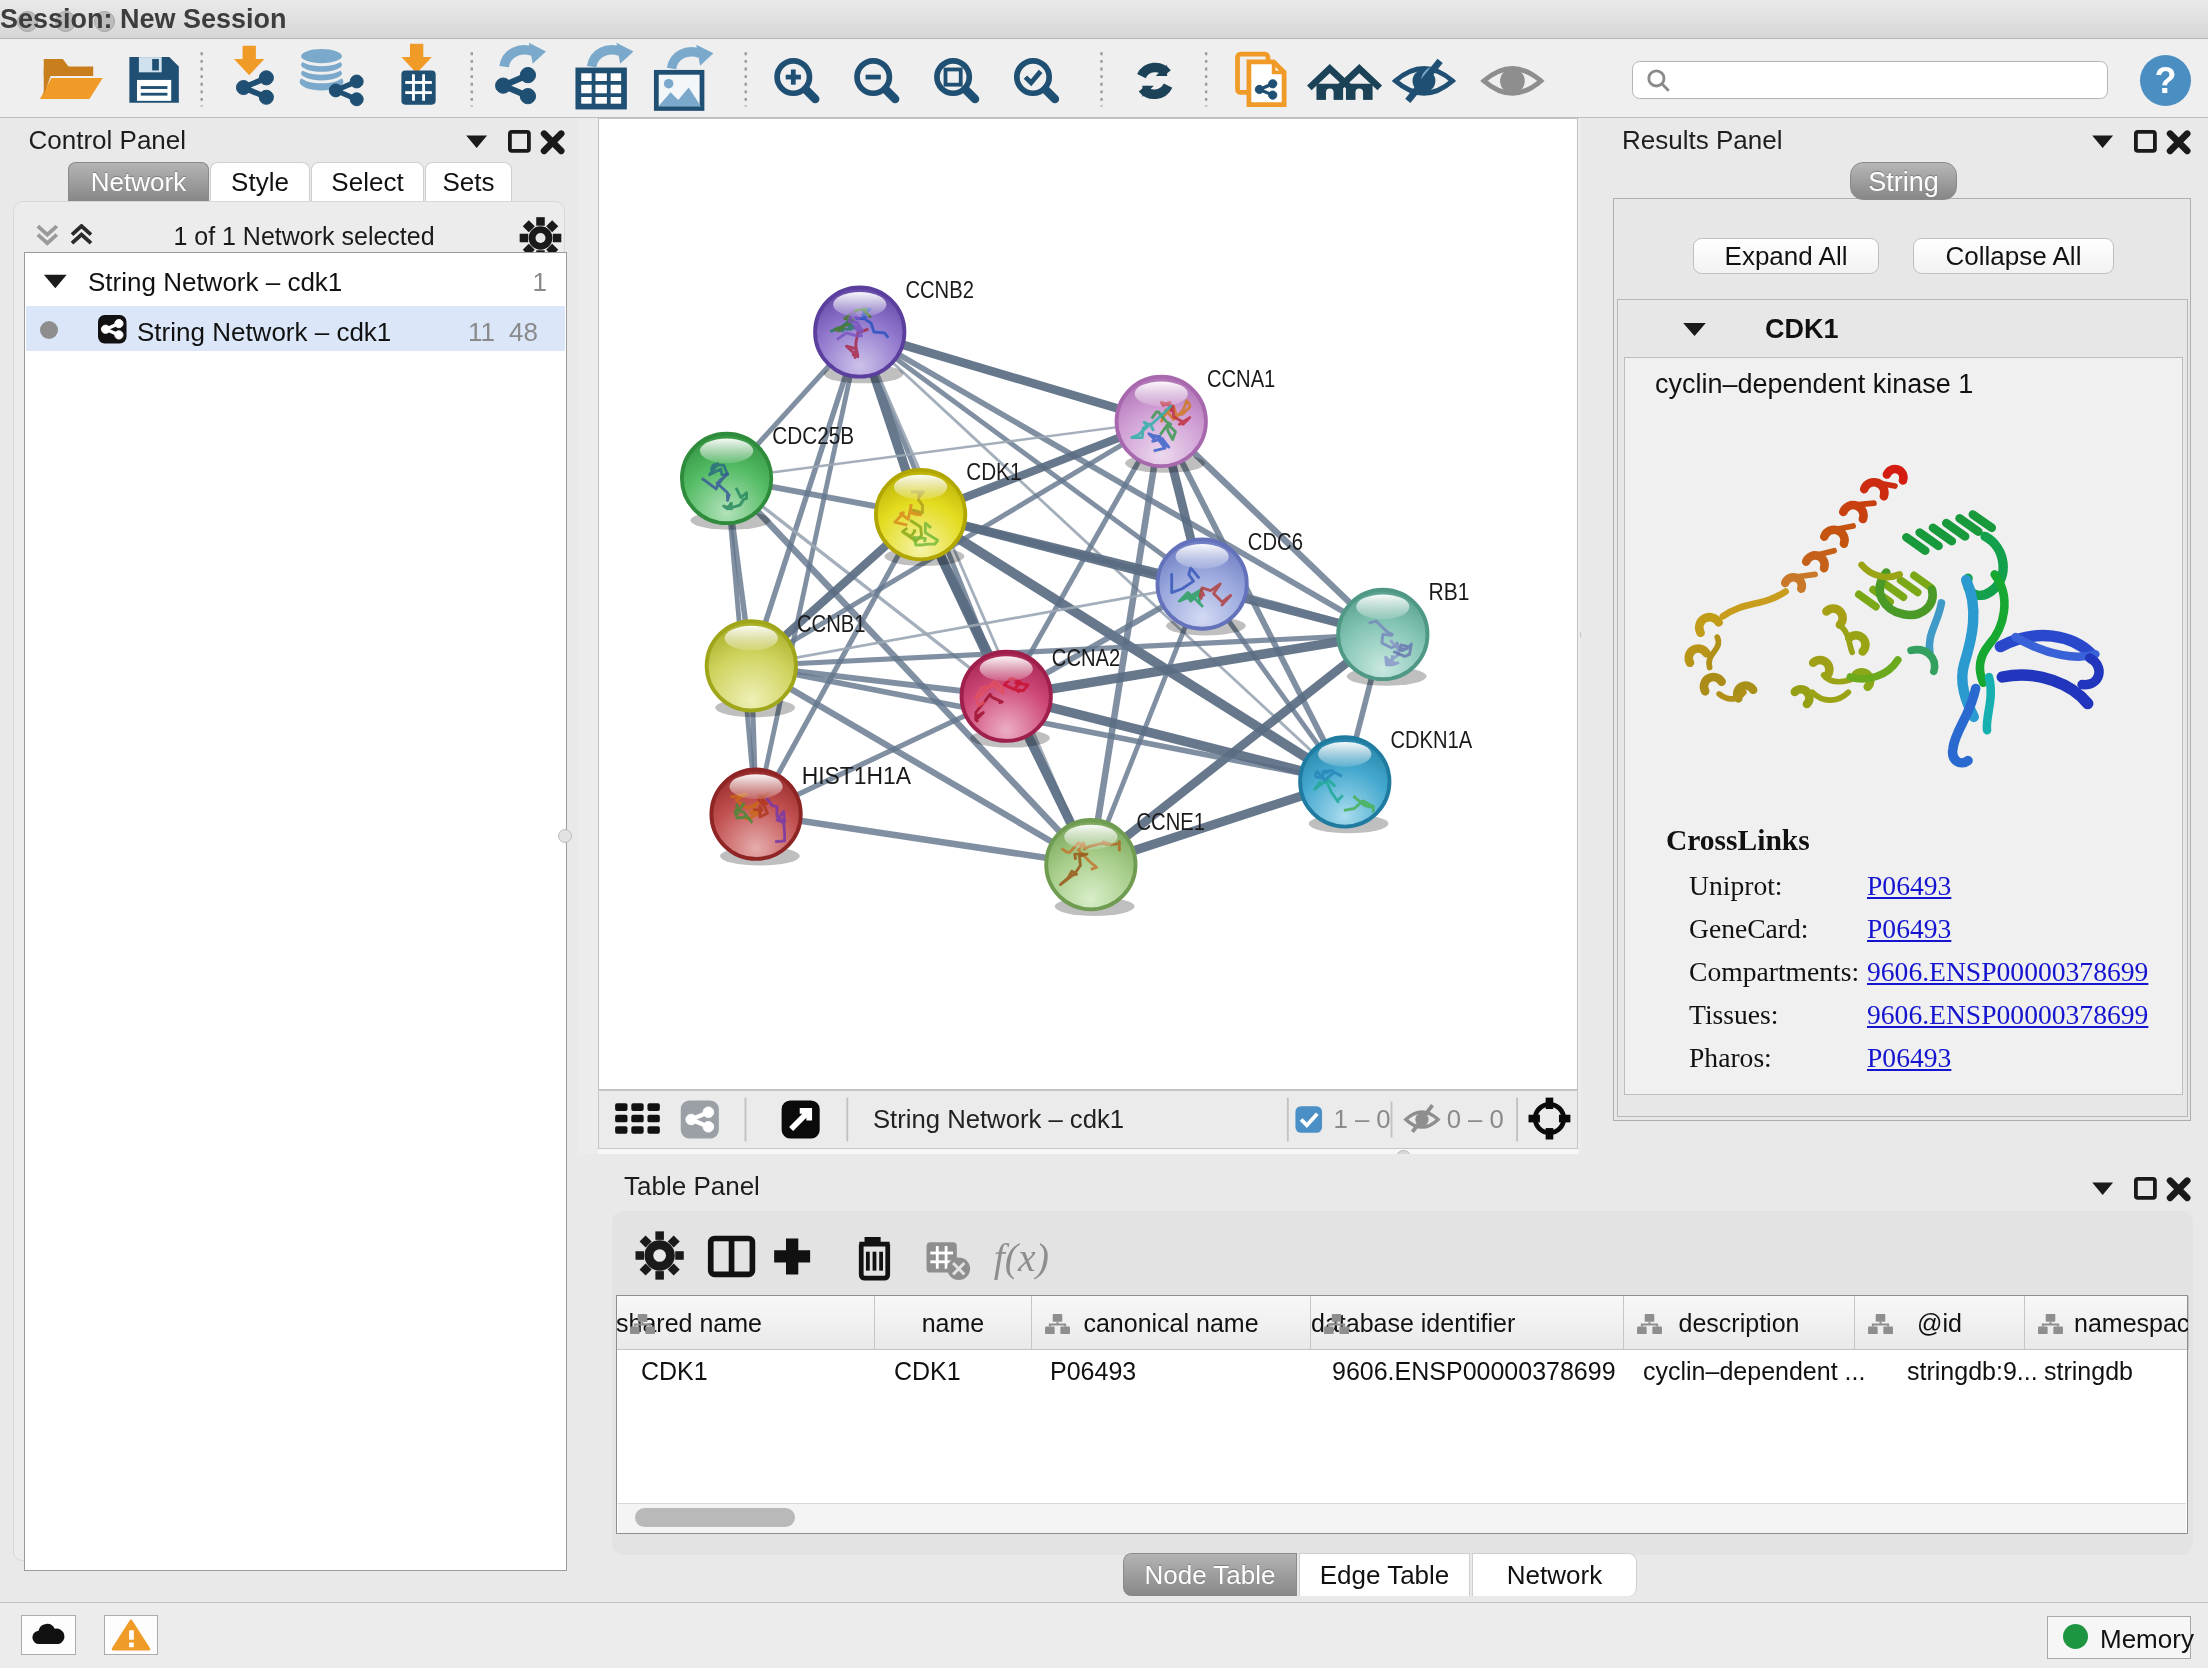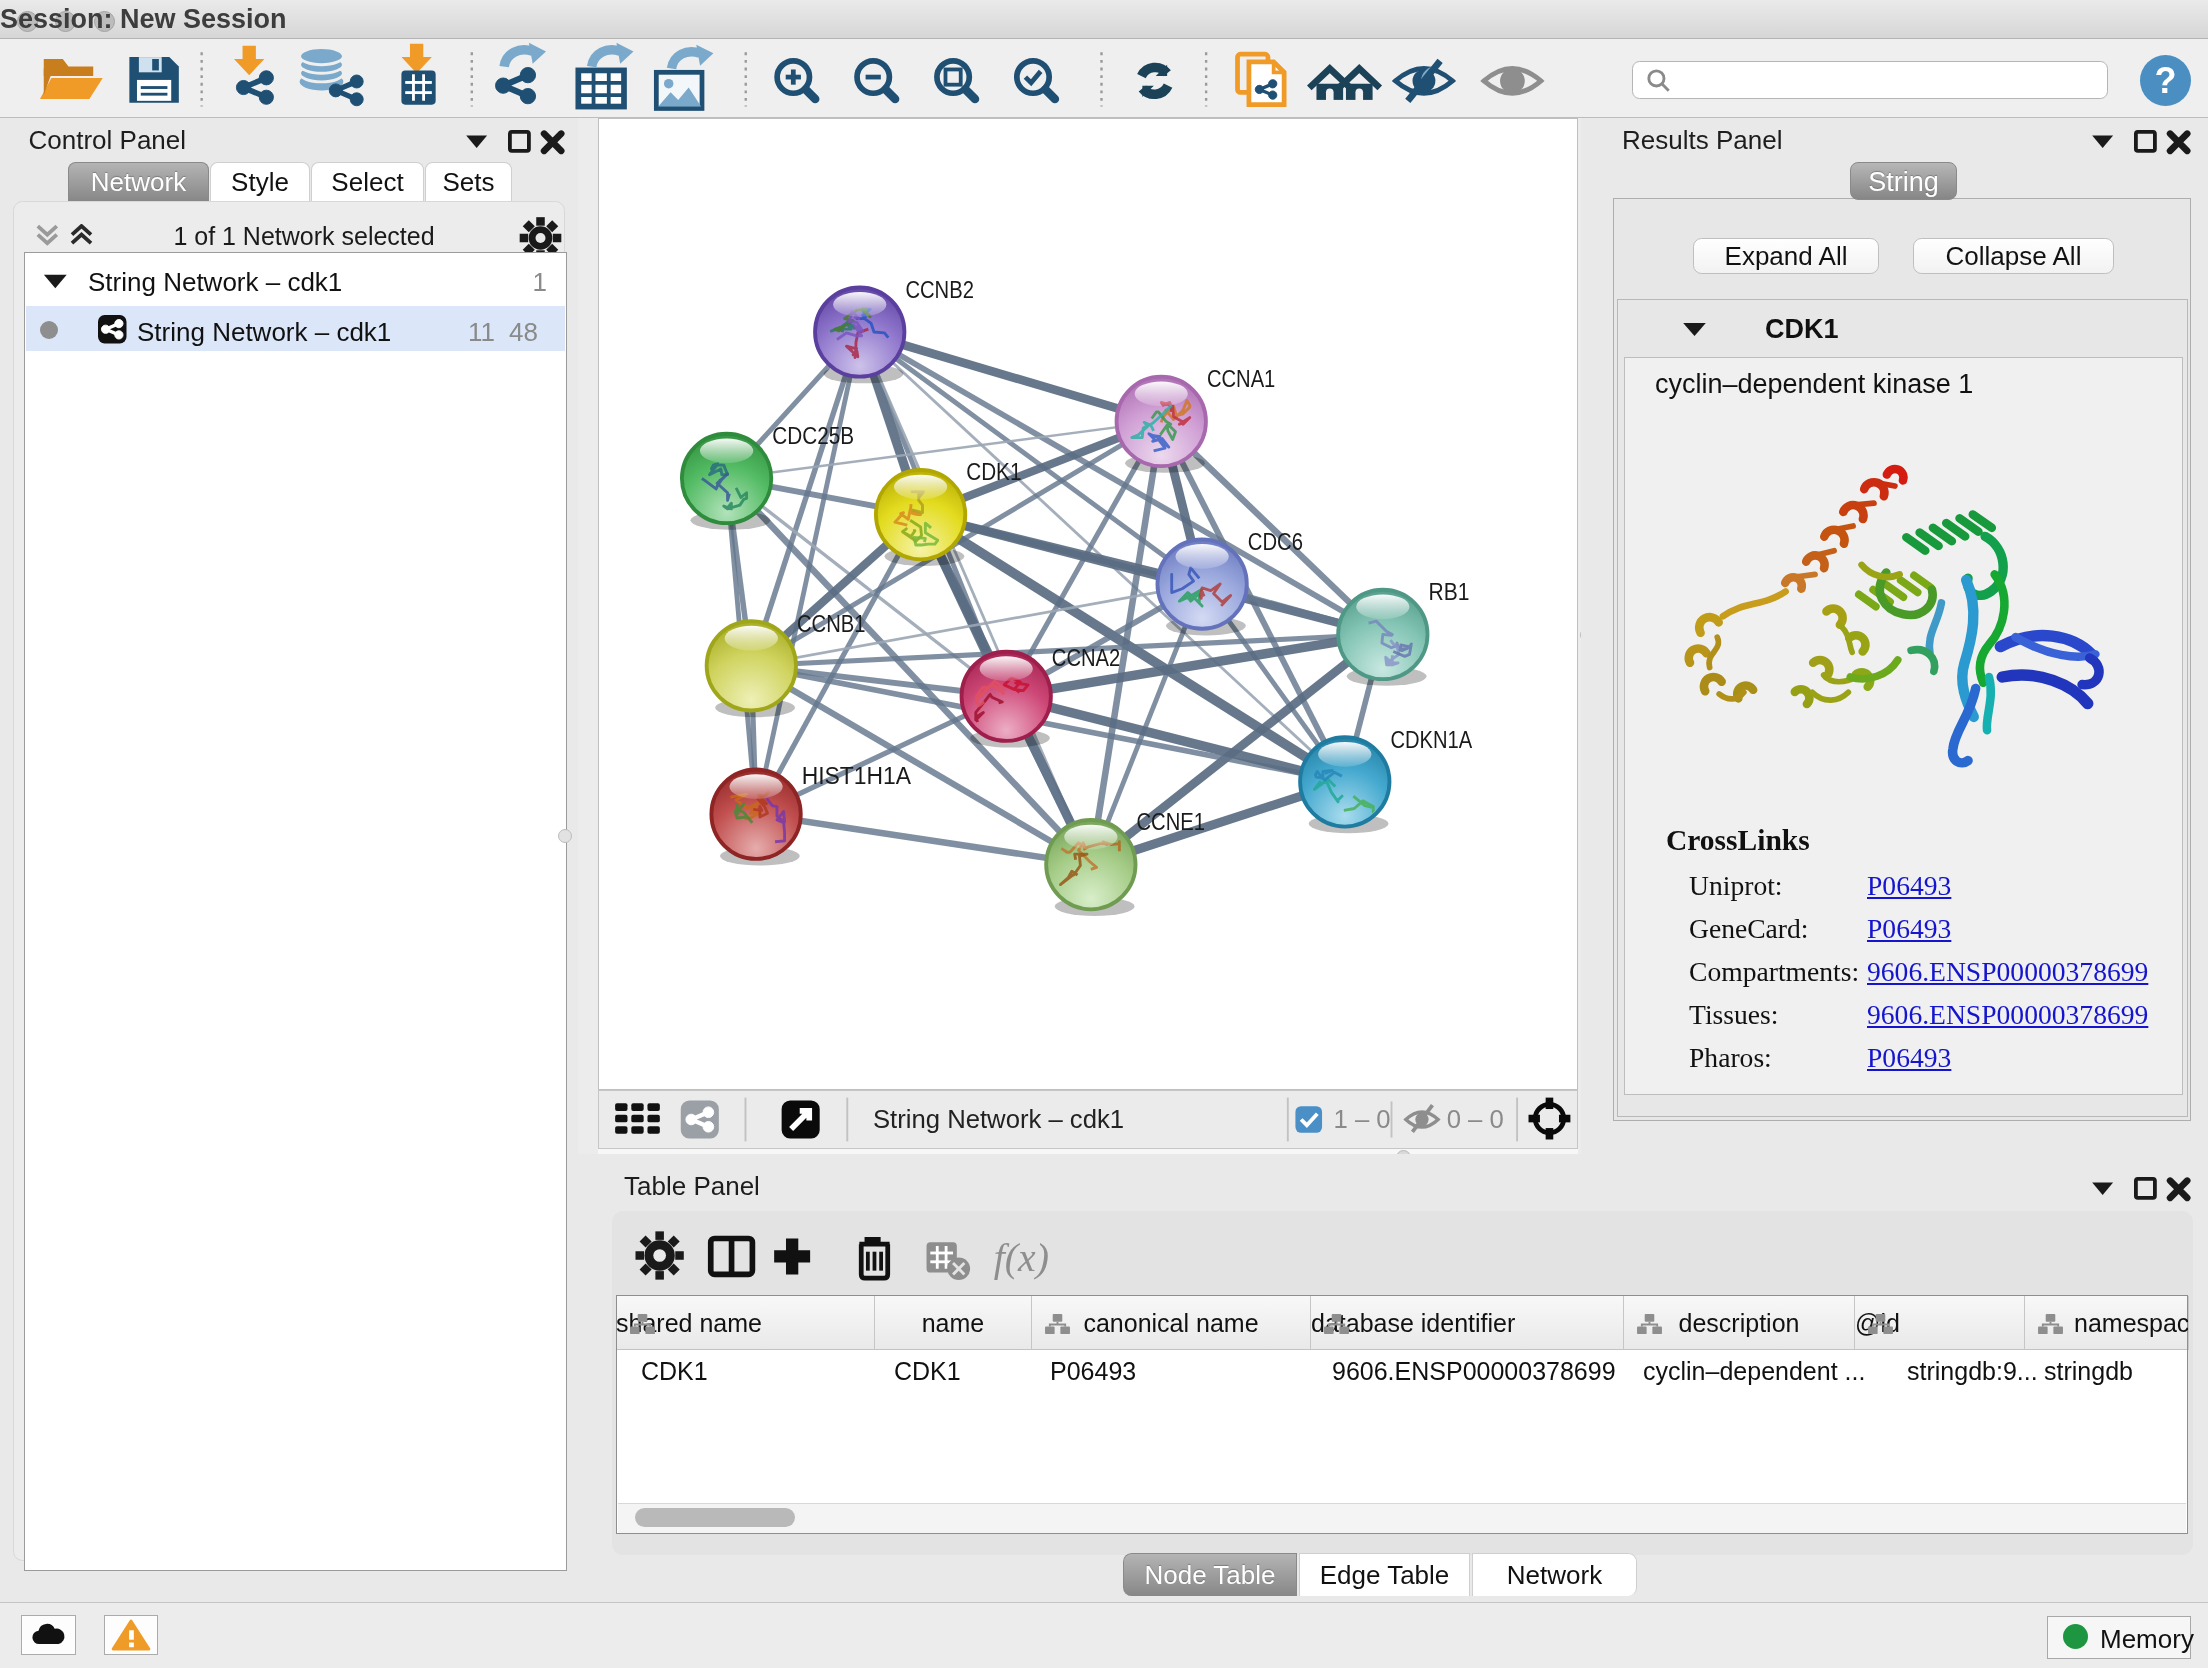--- a/index.html
+++ b/index.html
@@ -492,21 +492,21 @@
 <div class="abs" style="left:1580px;top:628px;width:14.3px;height:14.3px;border-radius:50%;background:#e2e2e2;border:1px solid #bdbdbd"></div>
 
 <div class="abs" style="left:1581px;top:118px;width:628px;height:1036px;background:#e9e9e9"></div>
 <div class="abs hdr" style="left:1622px;top:125px">Results Panel</div>
 <svg width="107" height="28.5" viewBox="0 0 112 30" style="position:absolute;left:2090px;top:128px">
 <path d="M2,8 h22 l-11,13 z" fill="#1a1a1a"></path>
 <rect x="48" y="4" width="20" height="20" fill="none" stroke="#1a1a1a" stroke-width="4" rx="2"></rect>
 <path d="M84,6 l18,18 M102,6 l-18,18" stroke="#1a1a1a" stroke-width="7" stroke-linecap="round"></path>
 </svg>
 <div class="abs" style="left:1613px;top:198px;width:578px;height:923px;background:#e7e7e7;border:1.4px solid #aeaeae"></div>
-<div class="abs" style="left:1850px;top:162px;width:107px;height:38px;background:linear-gradient(#b7b7b7,#868686);border:1px solid #8a8a8a;border-radius:8px;color:#fff;font-size:27px;text-align:center;line-height:38px;text-shadow:0 -1px 1px rgba(0,0,0,0.25)">String</div>
+<div class="abs" style="left:1850px;top:162px;width:107px;height:38px;background:linear-gradient(#b7b7b7,#868686);border:1px solid #8a8a8a;border-radius:13px;color:#fff;font-size:27px;text-align:center;line-height:38px;text-shadow:0 -1px 1px rgba(0,0,0,0.25)">String</div>
 <div class="btn" style="left:1693px;top:238px;width:186px;height:36px;line-height:34px">Expand All</div>
 <div class="btn" style="left:1913px;top:238px;width:201px;height:36px;line-height:34px">Collapse All</div>
 <div class="abs" style="left:1617px;top:299px;width:571px;height:818px;border:1px solid #b8b8b8"></div>
 <svg width="25" height="17" viewBox="0 0 26 18" class="abs" style="left:1682px;top:321px">
     <path d="M1,2 h24 l-12,14 z" fill="#1a1a1a"></path>
   </svg>
 <div class="abs" style="left:1765px;top:314px;font-size:27px;font-weight:700;color:#111">CDK1</div>
 <div class="abs" style="left:1624px;top:357px;width:559px;height:738px;background:#f0f0f0;border:1.4px solid #bdbdbd"></div>
 <div class="abs" style="left:1655px;top:369px;font-size:27px;color:#111">cyclin–dependent kinase 1</div>
 <svg width="447" height="323" viewBox="0 0 470 340" class="abs" style="left:1660px;top:449px">
@@ -642,21 +642,21 @@
   </svg>
 <div class="abs" style="left:1624px;top:1296px;width:231px;height:54px;border-right:1px solid #c6c6c6;text-align:center;line-height:54px;font-size:25px;color:#111;overflow:hidden">description</div>
 <svg width="25" height="23" viewBox="0 0 26 24" class="abs" style="left:1637px;top:1313px">
     <g fill="#8e8e8e">
       <rect x="8" y="1" width="10" height="8" rx="1"></rect>
       <rect x="0" y="14" width="10" height="8" rx="1"></rect>
       <rect x="16" y="14" width="10" height="8" rx="1"></rect>
     </g>
     <path d="M13,9 v3 M5,14 v-2 h16 v2" stroke="#8e8e8e" stroke-width="2" fill="none"></path>
   </svg>
-<div class="abs" style="left:1855px;top:1296px;width:170px;height:54px;border-right:1px solid #c6c6c6;line-height:54px;font-size:25px;color:#111;overflow:hidden">@id</div>
+<div class="abs" style="left:1855px;top:1296px;width:170px;height:54px;border-right:1px solid #c6c6c6;text-align:center;line-height:54px;font-size:25px;color:#111;overflow:hidden">@id</div>
 <svg width="25" height="23" viewBox="0 0 26 24" class="abs" style="left:1868px;top:1313px">
     <g fill="#8e8e8e">
       <rect x="8" y="1" width="10" height="8" rx="1"></rect>
       <rect x="0" y="14" width="10" height="8" rx="1"></rect>
       <rect x="16" y="14" width="10" height="8" rx="1"></rect>
     </g>
     <path d="M13,9 v3 M5,14 v-2 h16 v2" stroke="#8e8e8e" stroke-width="2" fill="none"></path>
   </svg>
 <div class="abs" style="left:2025px;top:1296px;width:164px;height:54px;border-right:1px solid #c6c6c6;padding-left:49px;text-align:left;line-height:54px;font-size:25px;color:#111;overflow:hidden">namespace</div>
 <svg width="25" height="23" viewBox="0 0 26 24" class="abs" style="left:2038px;top:1313px">

